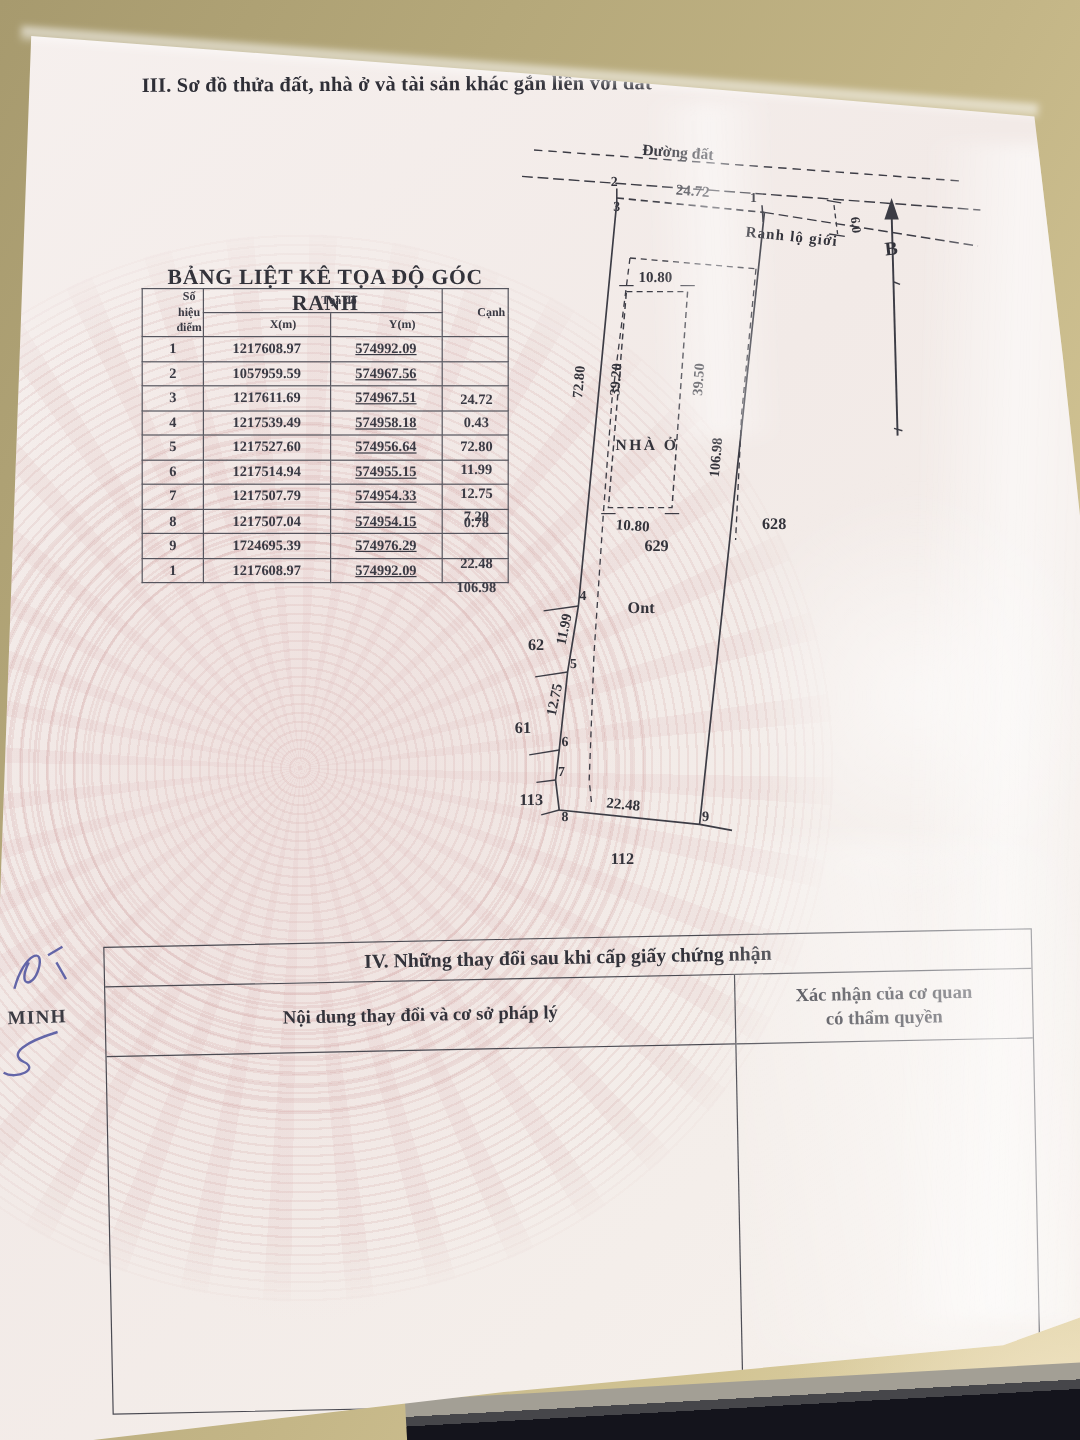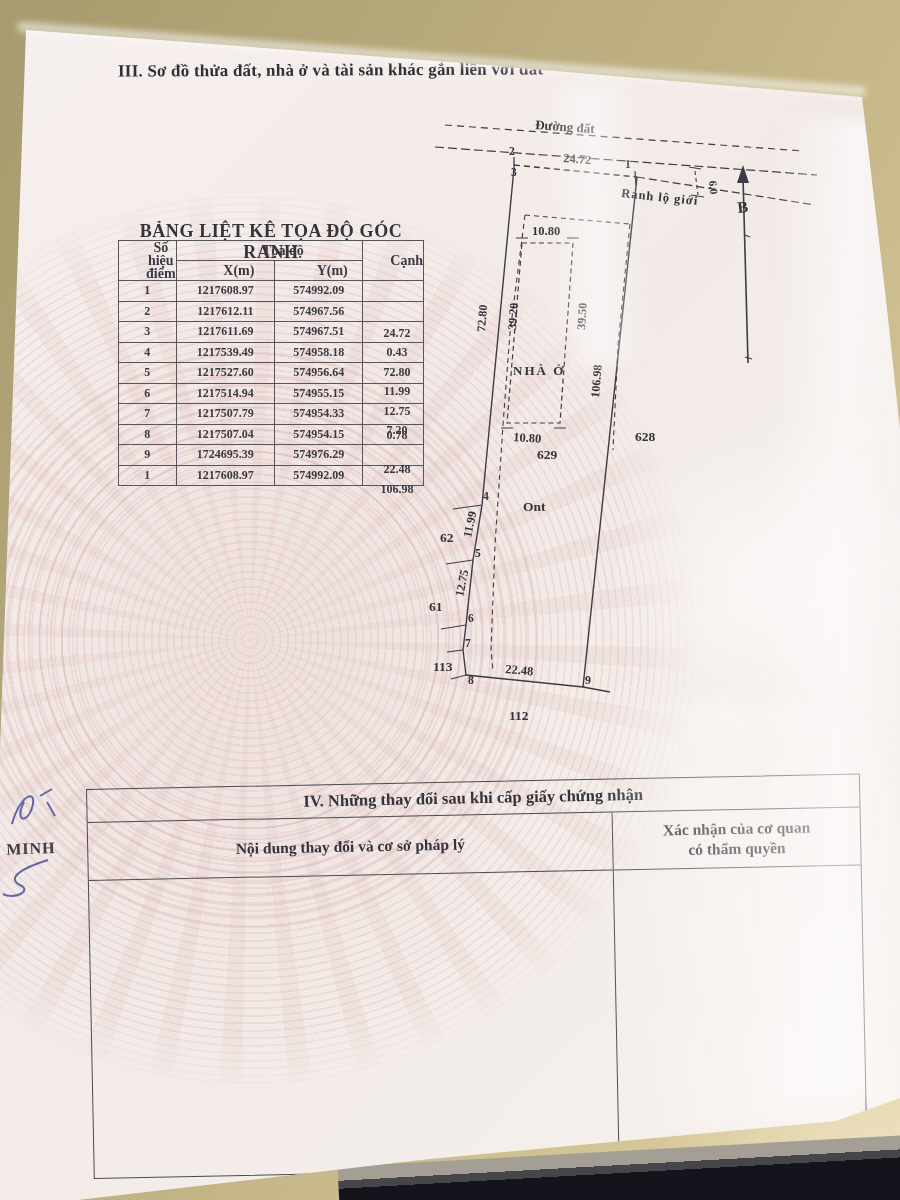--- a/index.html
+++ b/index.html
@@ -43,23 +43,23 @@
     background:linear-gradient(rgba(255,255,255,.75),rgba(255,255,255,.2));}
   
   .s3-title{position:absolute;left:118px;top:60px;width:600px;font-size:17px;font-weight:bold;
     color:#2f2f37;letter-spacing:.2px;transform:rotate(-.3deg);}
   
   .ct-title{position:absolute;left:118px;top:221px;width:306px;text-align:center;
     font-size:18px;font-weight:bold;color:#33333b;letter-spacing:.6px;}
   .ct-wrap{position:absolute;left:118px;top:240px;width:306px;}
   table.ct{border-collapse:collapse;width:100%;color:#3a3a44;}
   table.ct th,table.ct td{border:1.2px solid #55555e;padding:0;text-align:center;font-weight:bold;}
-  table.ct th{font-size:14px;height:18px;line-height:13px;padding-left:27px;}
+  table.ct th{font-size:10px;height:18px;line-height:13px;padding-left:27px;}
   table.ct td{font-size:12px;height:19.5px;}
-  td.c-n{width:50px;} td.c-x{width:104px;} td.c-y{width:92px;} td.c-e{width:54px;}
+  td.c-n{width:50px;} td.c-x{width:104px;} td.c-y{width:92px;text-decoration:underline;} td.c-e{width:54px;}
   .edge-vals{position:absolute;right:0;top:37px;width:54px;height:195px;}
   .edge-val{position:absolute;width:100%;text-align:center;font-size:12px;font-weight:bold;color:#3a3a44;}
   
   .diagram{position:absolute;left:425px;top:95px;}
   .diagram text{fill:#33333b;font-weight:bold;font-family:"Liberation Serif","DejaVu Serif",serif;}
   .diagram .ln{stroke:#3c3c45;fill:none;}
   
   .s4{position:absolute;left:86px;top:789px;width:772px;height:388px;transform:rotate(-1.15deg);
     transform-origin:0 0;border:1.3px solid #4a4a52;color:#33333b;}
   .s4-title{height:32px;line-height:32px;text-align:center;font-size:16.5px;font-weight:bold;
@@ -107,21 +107,21 @@
         </thead>
         <tbody>
             <tr>
               <td class="c-n">1</td>
               <td class="c-x">1217608.97</td>
               <td class="c-y">574992.09</td>
               <td class="c-e"></td>
             </tr>
             <tr>
               <td class="c-n">2</td>
-              <td class="c-x">1217612.11</td>
+              <td class="c-x">1057959.59</td>
               <td class="c-y">574967.56</td>
               <td class="c-e"></td>
             </tr>
             <tr>
               <td class="c-n">3</td>
               <td class="c-x">1217611.69</td>
               <td class="c-y">574967.51</td>
               <td class="c-e"></td>
             </tr>
             <tr>

